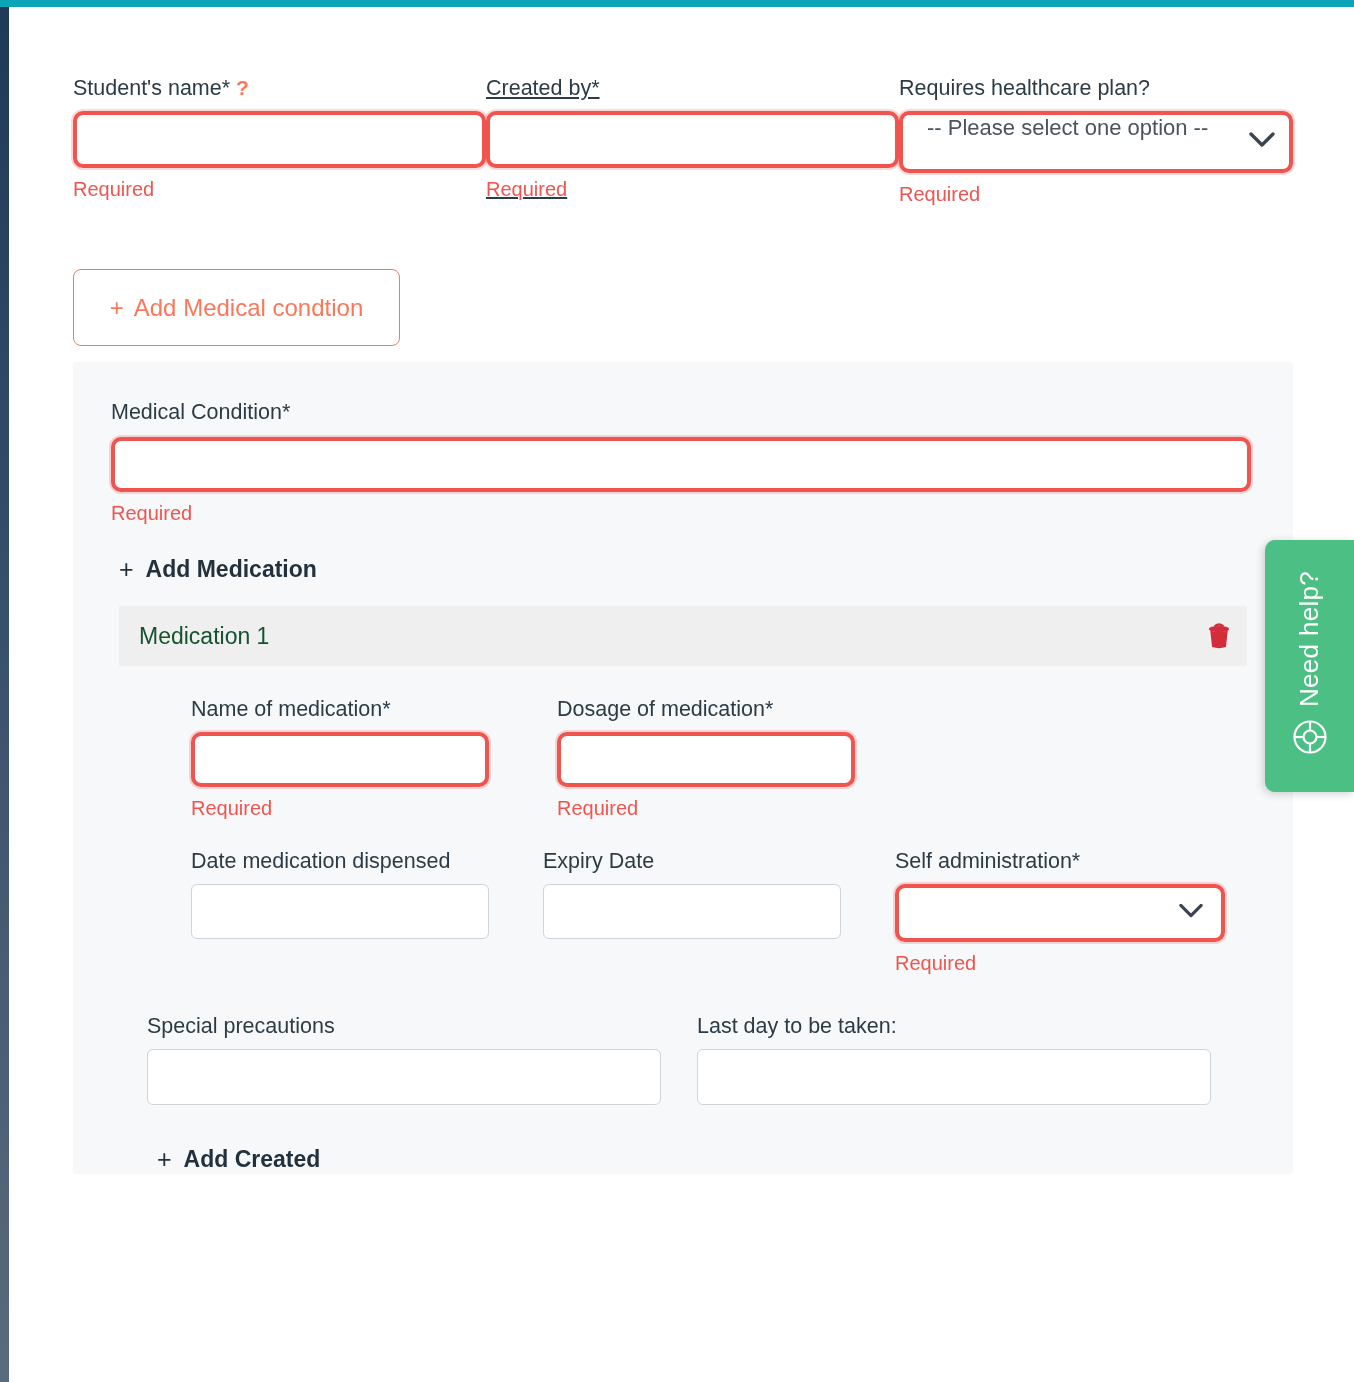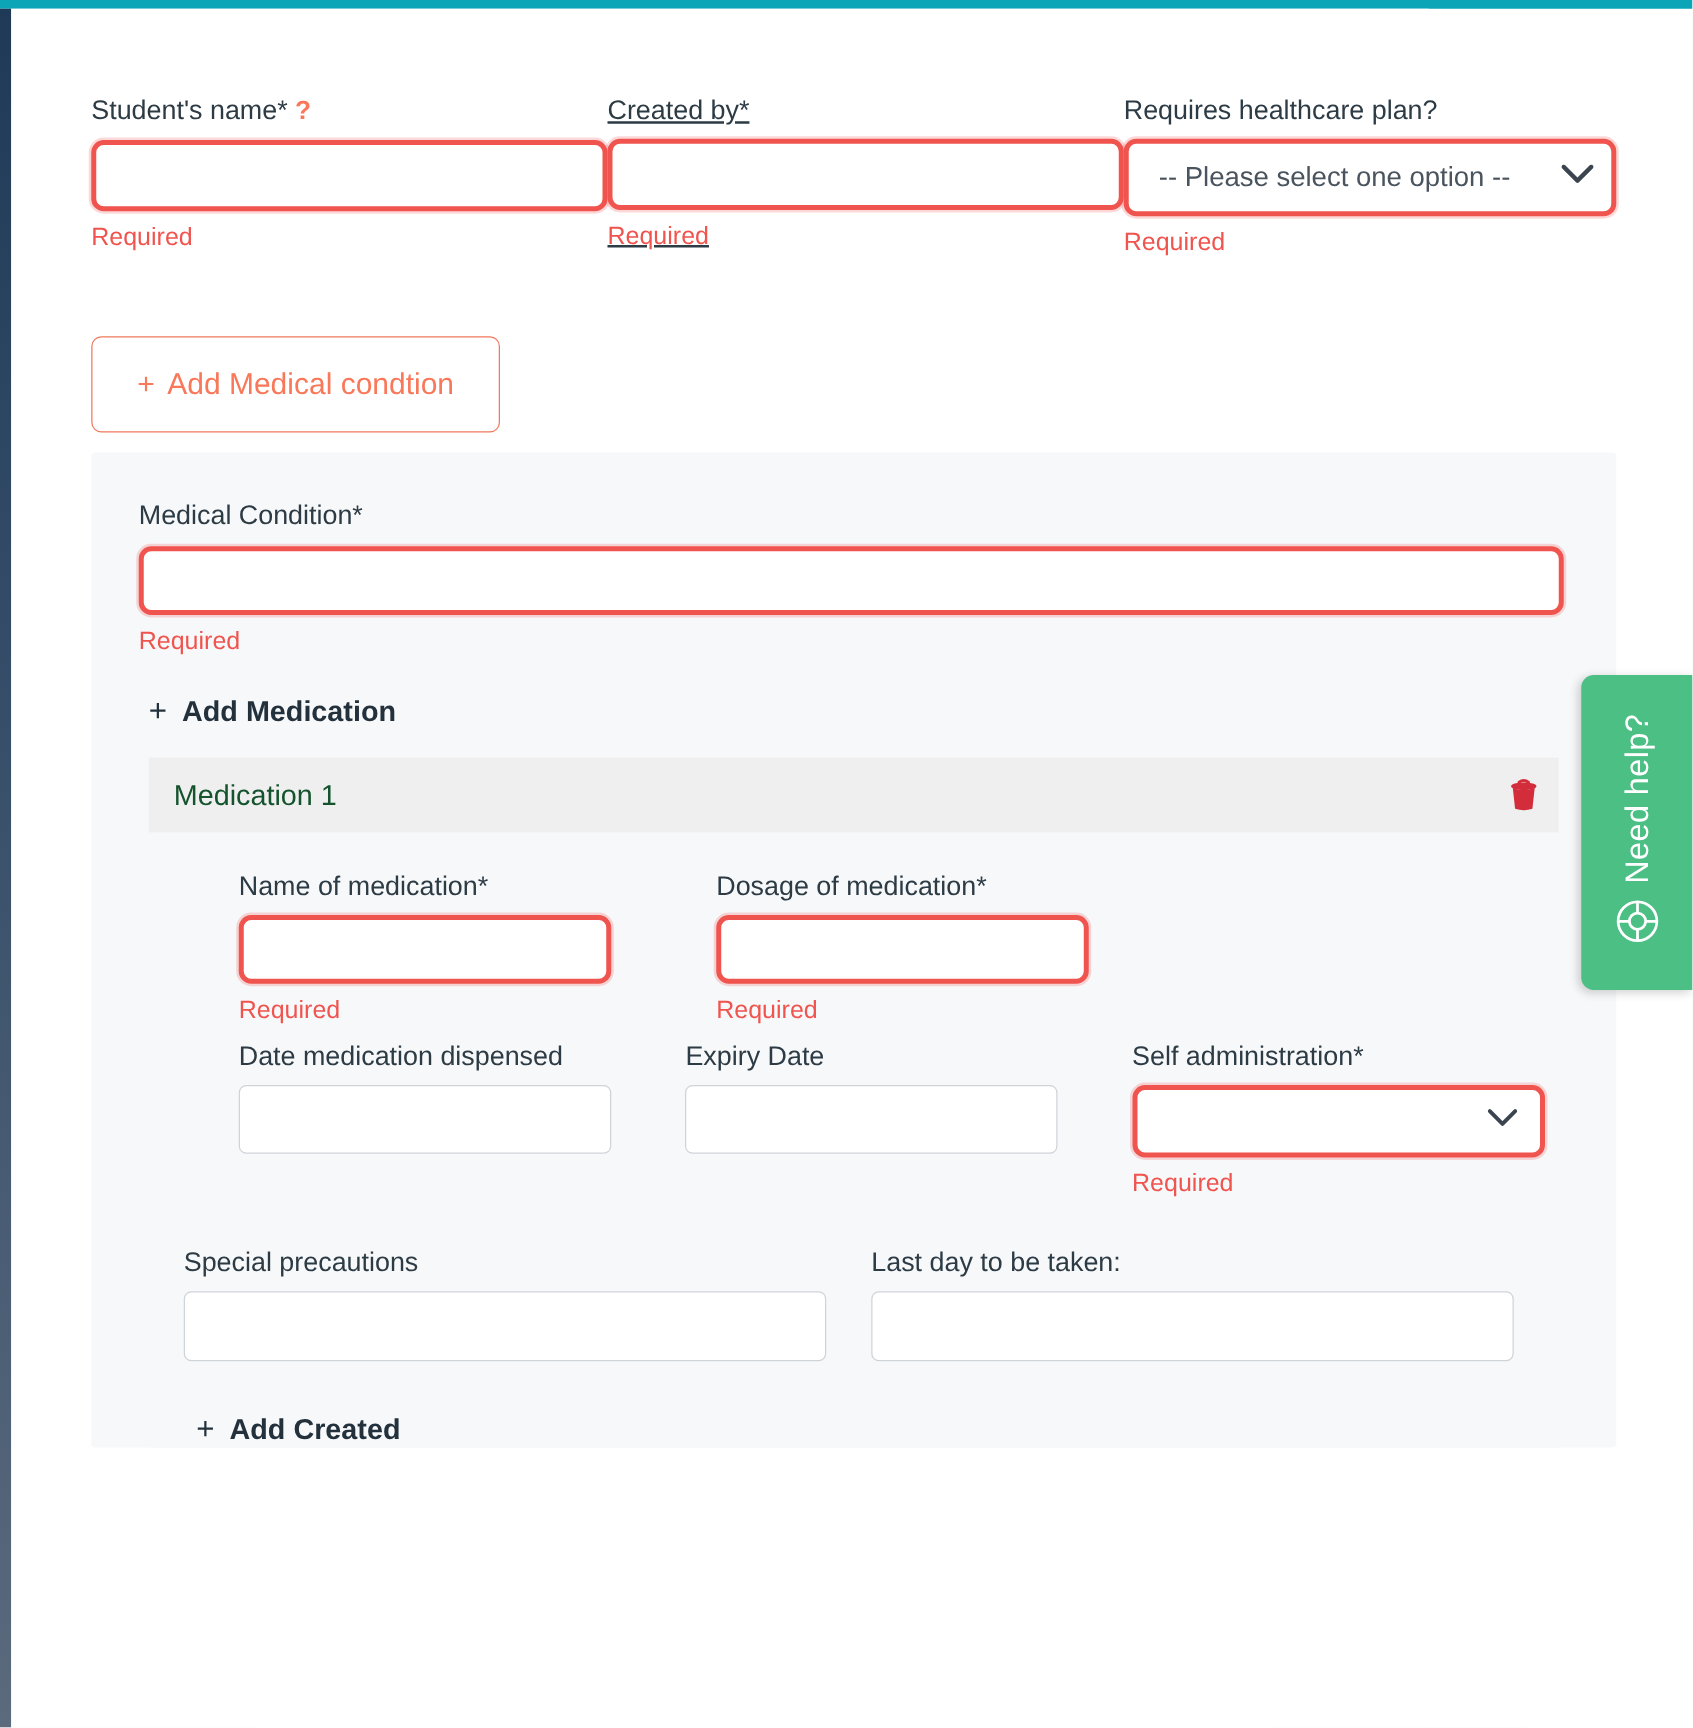--- a/index.html
+++ b/index.html
@@ -109,21 +109,20 @@
     font-family: "Liberation Sans", sans-serif;
     color: #4a545e;
     padding: 0 46px 0 24px;
     outline: none;
     appearance: none;
     -webkit-appearance: none;
     overflow: hidden;
     white-space: nowrap;
     text-overflow: clip;
     display: flex;
-    align-items: center;
   }
   .sel-txt {
     overflow: hidden;
     white-space: nowrap;
     display: block;
     width: 100%;
   }
   .chev {
     position: absolute;
     right: 18px;
@@ -229,30 +228,30 @@
     justify-content: space-between;
     padding: 0 16px 0 20px;
     box-sizing: border-box;
   }
   .med-head .ttl { font-size: 23px; color: #14532d; }
 
   .med-body { padding: 30px 0 0 28px; }
 
   .grid3 {
     display: flex;
-    gap: 16px;
+    gap: 0;
     padding-left: 44px;
   }
   .cell { width: 366px; }
   .cell .field-label { font-size: 21.5px; margin-bottom: 10px; }
   .cell .inp { width: 298px; height: 55px; }
   .cell .inp.err { width: 298px; }
   .cell.wide .inp { width: 330px; }
 
-  .row2 { margin-top: 12px; }
+  .row2 { margin-top: 28px; }
 
   .sel-sm {
     box-sizing: border-box;
     width: 330px;
     height: 58px;
     background: #ffffff;
     border: 4px solid #f0544f;
     border-radius: 10px;
     box-shadow: 0 0 0 2px rgba(240,84,79,0.22);
     position: relative;

